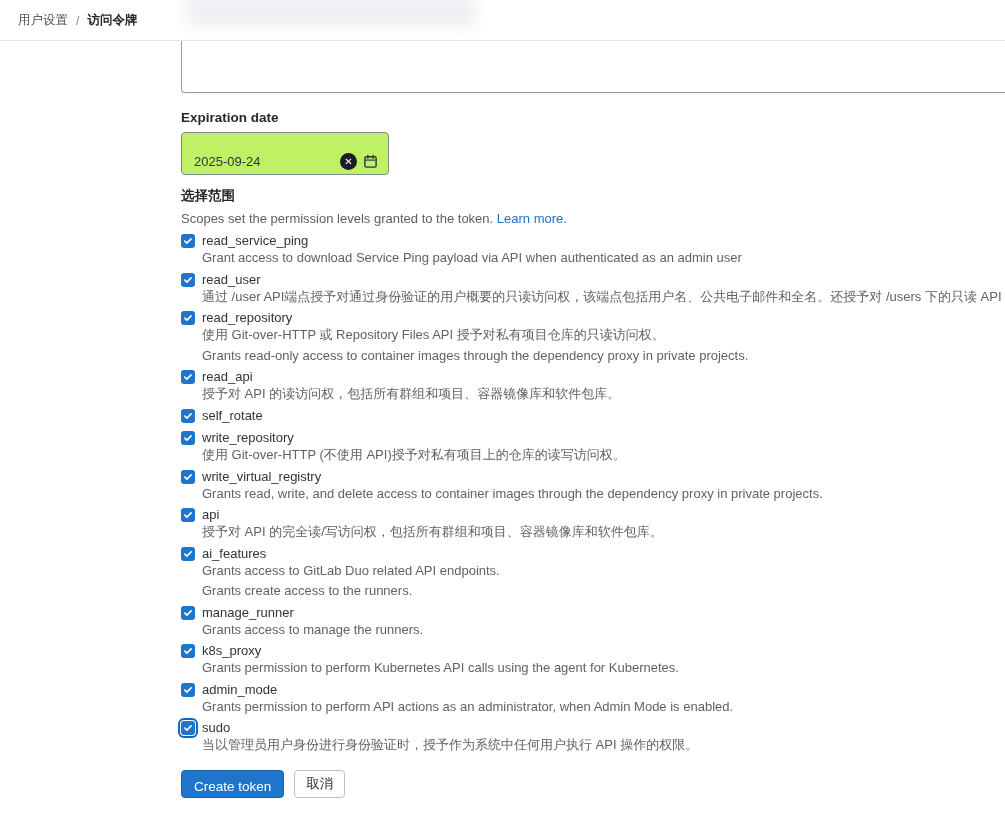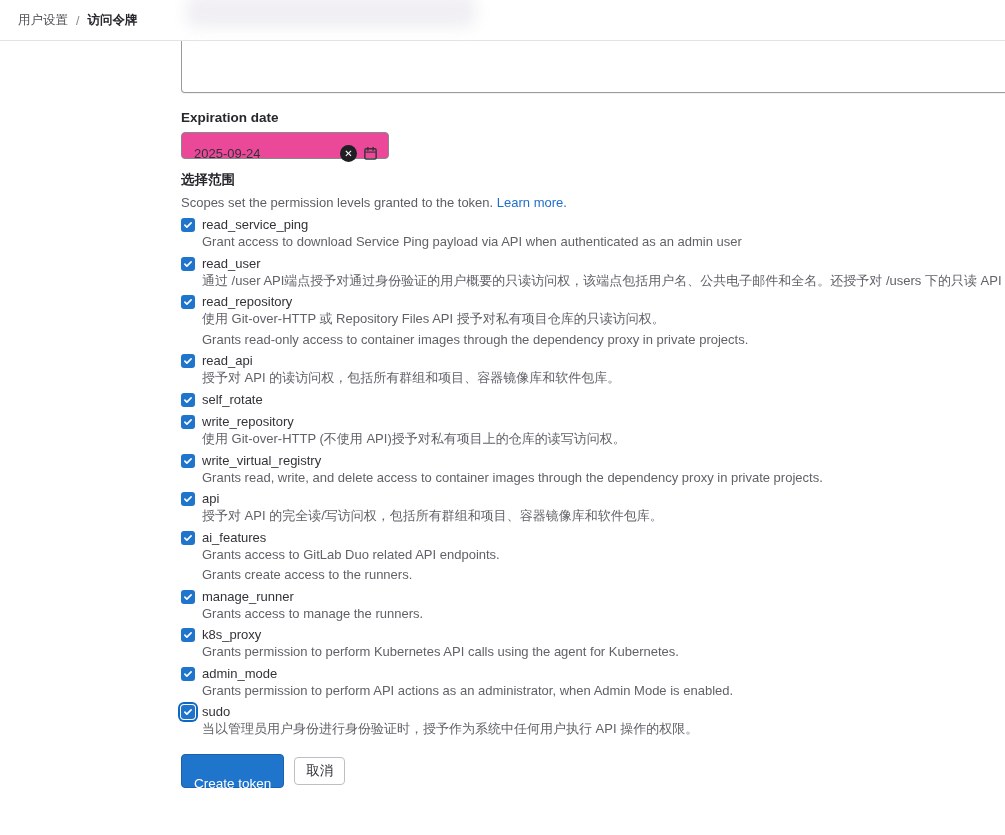--- a/index.html
+++ b/index.html
@@ -80,24 +80,24 @@
     margin-top: 17px;
     font-size: 13.5px;
     font-weight: bold;
     color: #28272d;
     line-height: 16px;
   }
 
   .date-input-wrap {
     margin-top: 6px;
     width: 208px;
-    height: 27px;
+    height: 43px;
     border: 1px solid #89888d;
     border-radius: 4px;
-    background: #ec4899;
+    background: #bef264;
     display: flex;
     align-items: center;
     padding: 16px 10px 0 12px;
   }
   .date-input {
     flex: 1;
     border: none;
     outline: none;
     font-family: inherit;
     font-size: 13px;
@@ -183,21 +183,21 @@
     border-radius: 4px;
     font-family: inherit;
     font-size: 13.5px;
     line-height: 26px;
     cursor: pointer;
   }
   .btn-primary {
     background: #1f75cb;
     border: 1px solid #1a63ac;
     color: #ffffff;
-    padding: 16px 12px;
+    padding: 3px 12px;
   }
   .btn-default {
     background: #ffffff;
     border: 1px solid #bfbfc3;
     color: #333238;
     padding: 0 11px;
   }
 </style>
 </head>
 <body>

